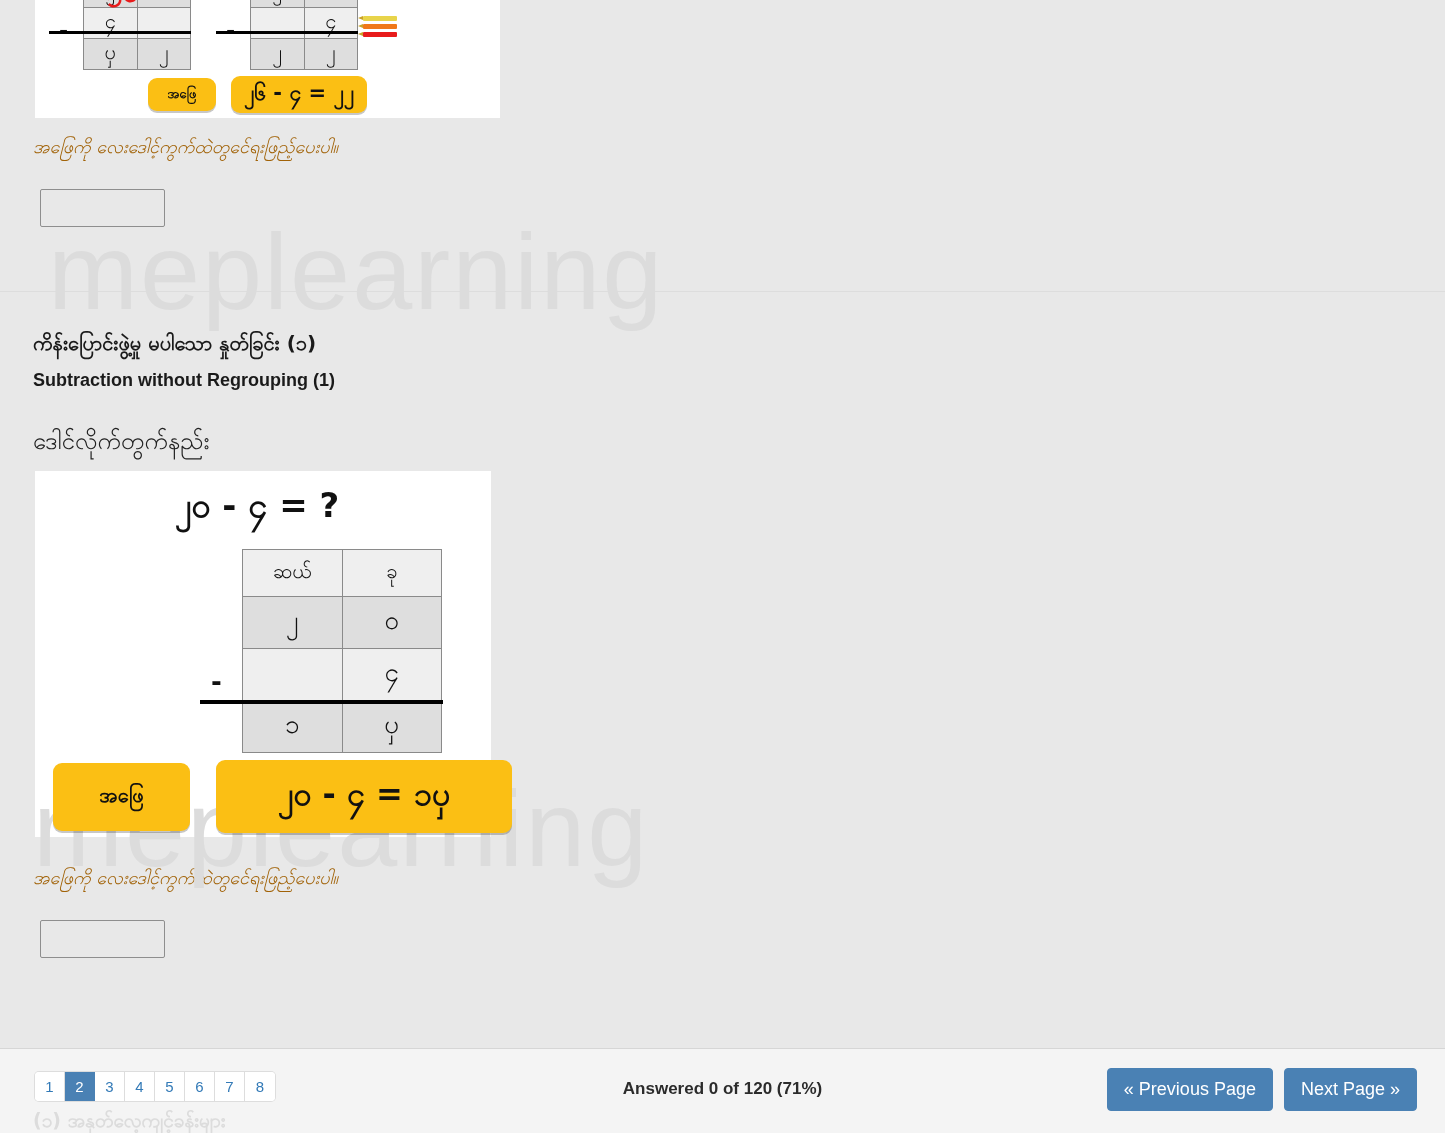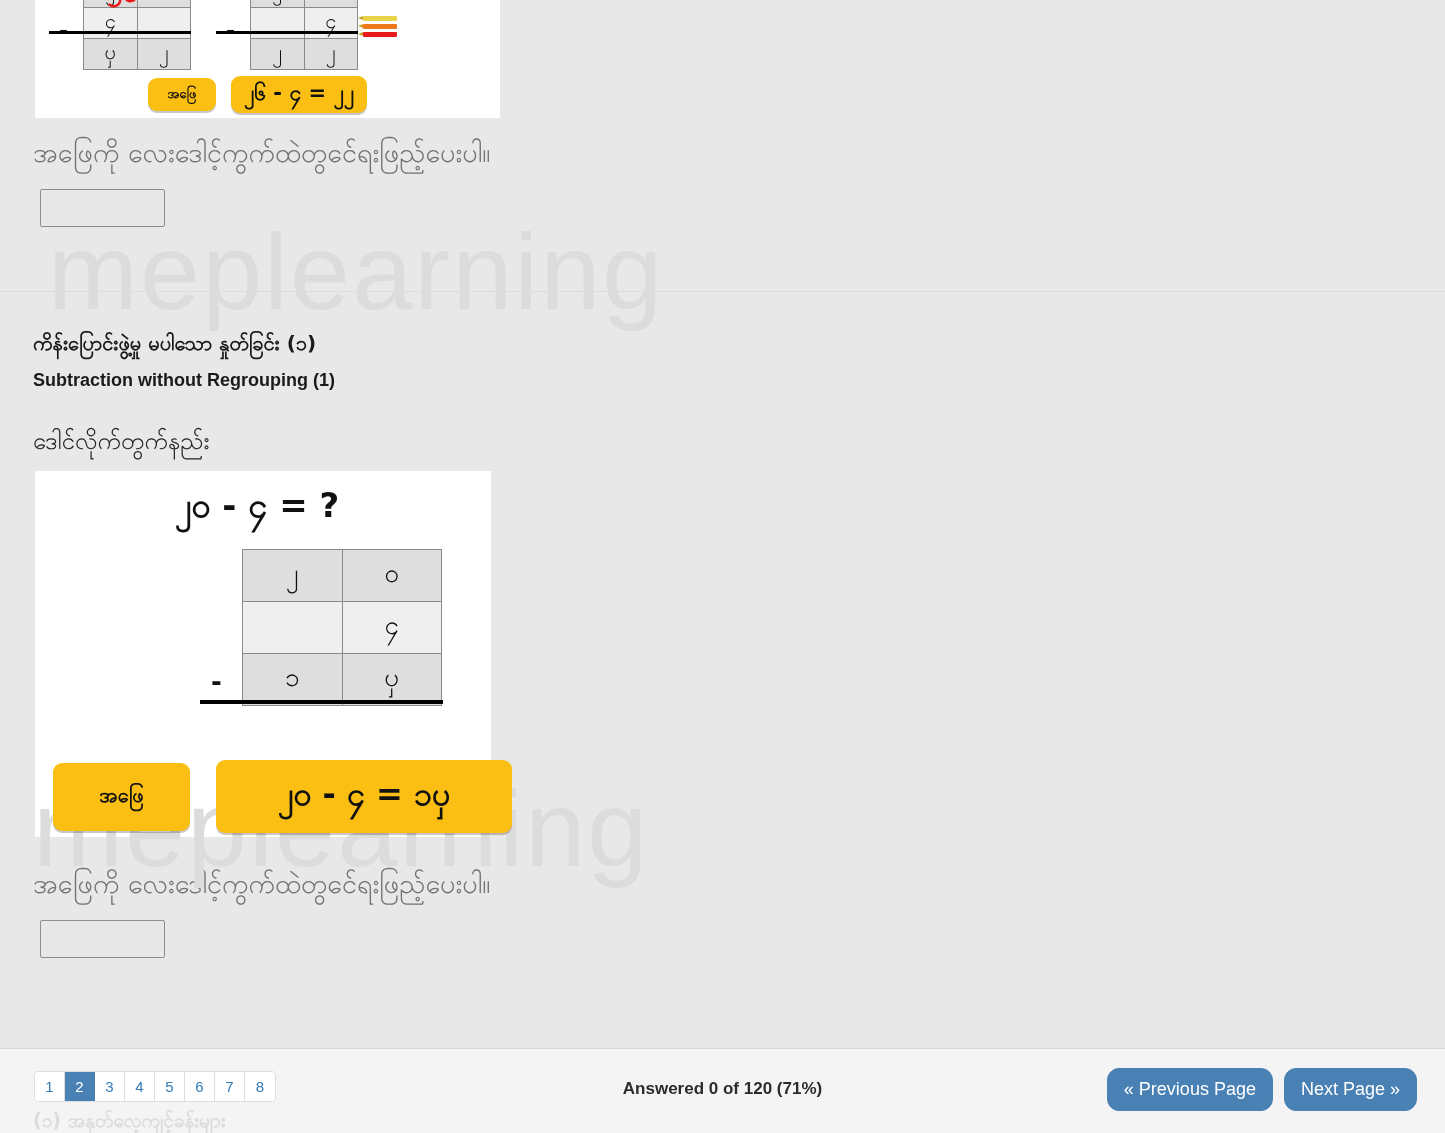--- a/index.html
+++ b/index.html
@@ -130,24 +130,25 @@
     font-family: "DejaVu Sans", sans-serif;
     font-weight: bold;
     color: #111;
     cursor: pointer;
     z-index: 7;
   }
 
   
   .prompt-my {
     font-family: "DejaVu Sans", sans-serif;
-    font-size: 27px;
+    font-size: 18px;
     line-height: 1.35;
-    color: #737373;
-    position: absolute;
+    color: #a16207;
+    position: absolute;
+    font-style: italic;
   }
   .answer-input {
     position: absolute;
     width: 125px;
     height: 38px;
     background: transparent;
     border: 1px solid #8e8e8e;
     border-radius: 2px;
     font-family: "DejaVu Sans", sans-serif;
     font-size: 17px;
@@ -240,21 +241,21 @@
   .nav-btns {
     position: absolute;
     right: 28px; top: 19px;
     display: flex;
     gap: 11px;
   }
   .nav-btn {
     background: #4a81b4;
     color: #ffffff;
     border: 1px solid #4a81b4;
-    border-radius: 12px;
+    border-radius: 4px;
     padding: 0 16px;
     height: 43px;
     display: flex;
     align-items: center;
     font-family: "Liberation Sans", sans-serif;
     font-size: 18px;
     cursor: pointer;
     white-space: nowrap;
   }
   .faded-title {
@@ -344,20 +345,24 @@
     <div class="sub-my" style="left:33px; top:425px;">ဒေါင်လိုက်တွက်နည်း</div>
 
     <div class="media-panel" id="panel-bottom">
 
       <div class="math-title" style="position:absolute; left:0; top:12px; width:444px; font-size:34px;">၂၀ - ၄ = ?</div>
 
       <div class="math-fig" style="left:150px; top:78px;">
         <span class="minus-sign" style="left:26px; top:118px; font-size:26px;">-</span>
         <table class="col-table" style="position:absolute; left:57px; top:0; width:200px;">
           <tbody>
+              <tr>
+            <td class="hdr" style="height:47px; font-size:20px;">ဆယ်</td>
+            <td class="hdr" style="height:47px; font-size:20px;">ခု</td>
+          </tr>
           <tr>
             <td class="shade" style="height:52px; font-size:26px;">၂</td>
             <td class="shade" style="height:52px; font-size:26px;">၀</td>
           </tr>
           <tr>
             <td class="lite" style="height:52px; font-size:26px;"></td>
             <td class="lite" style="height:52px; font-size:26px;">၄</td>
           </tr>
           <tr>
             <td class="shade" style="height:52px; font-size:26px;">၁</td>

